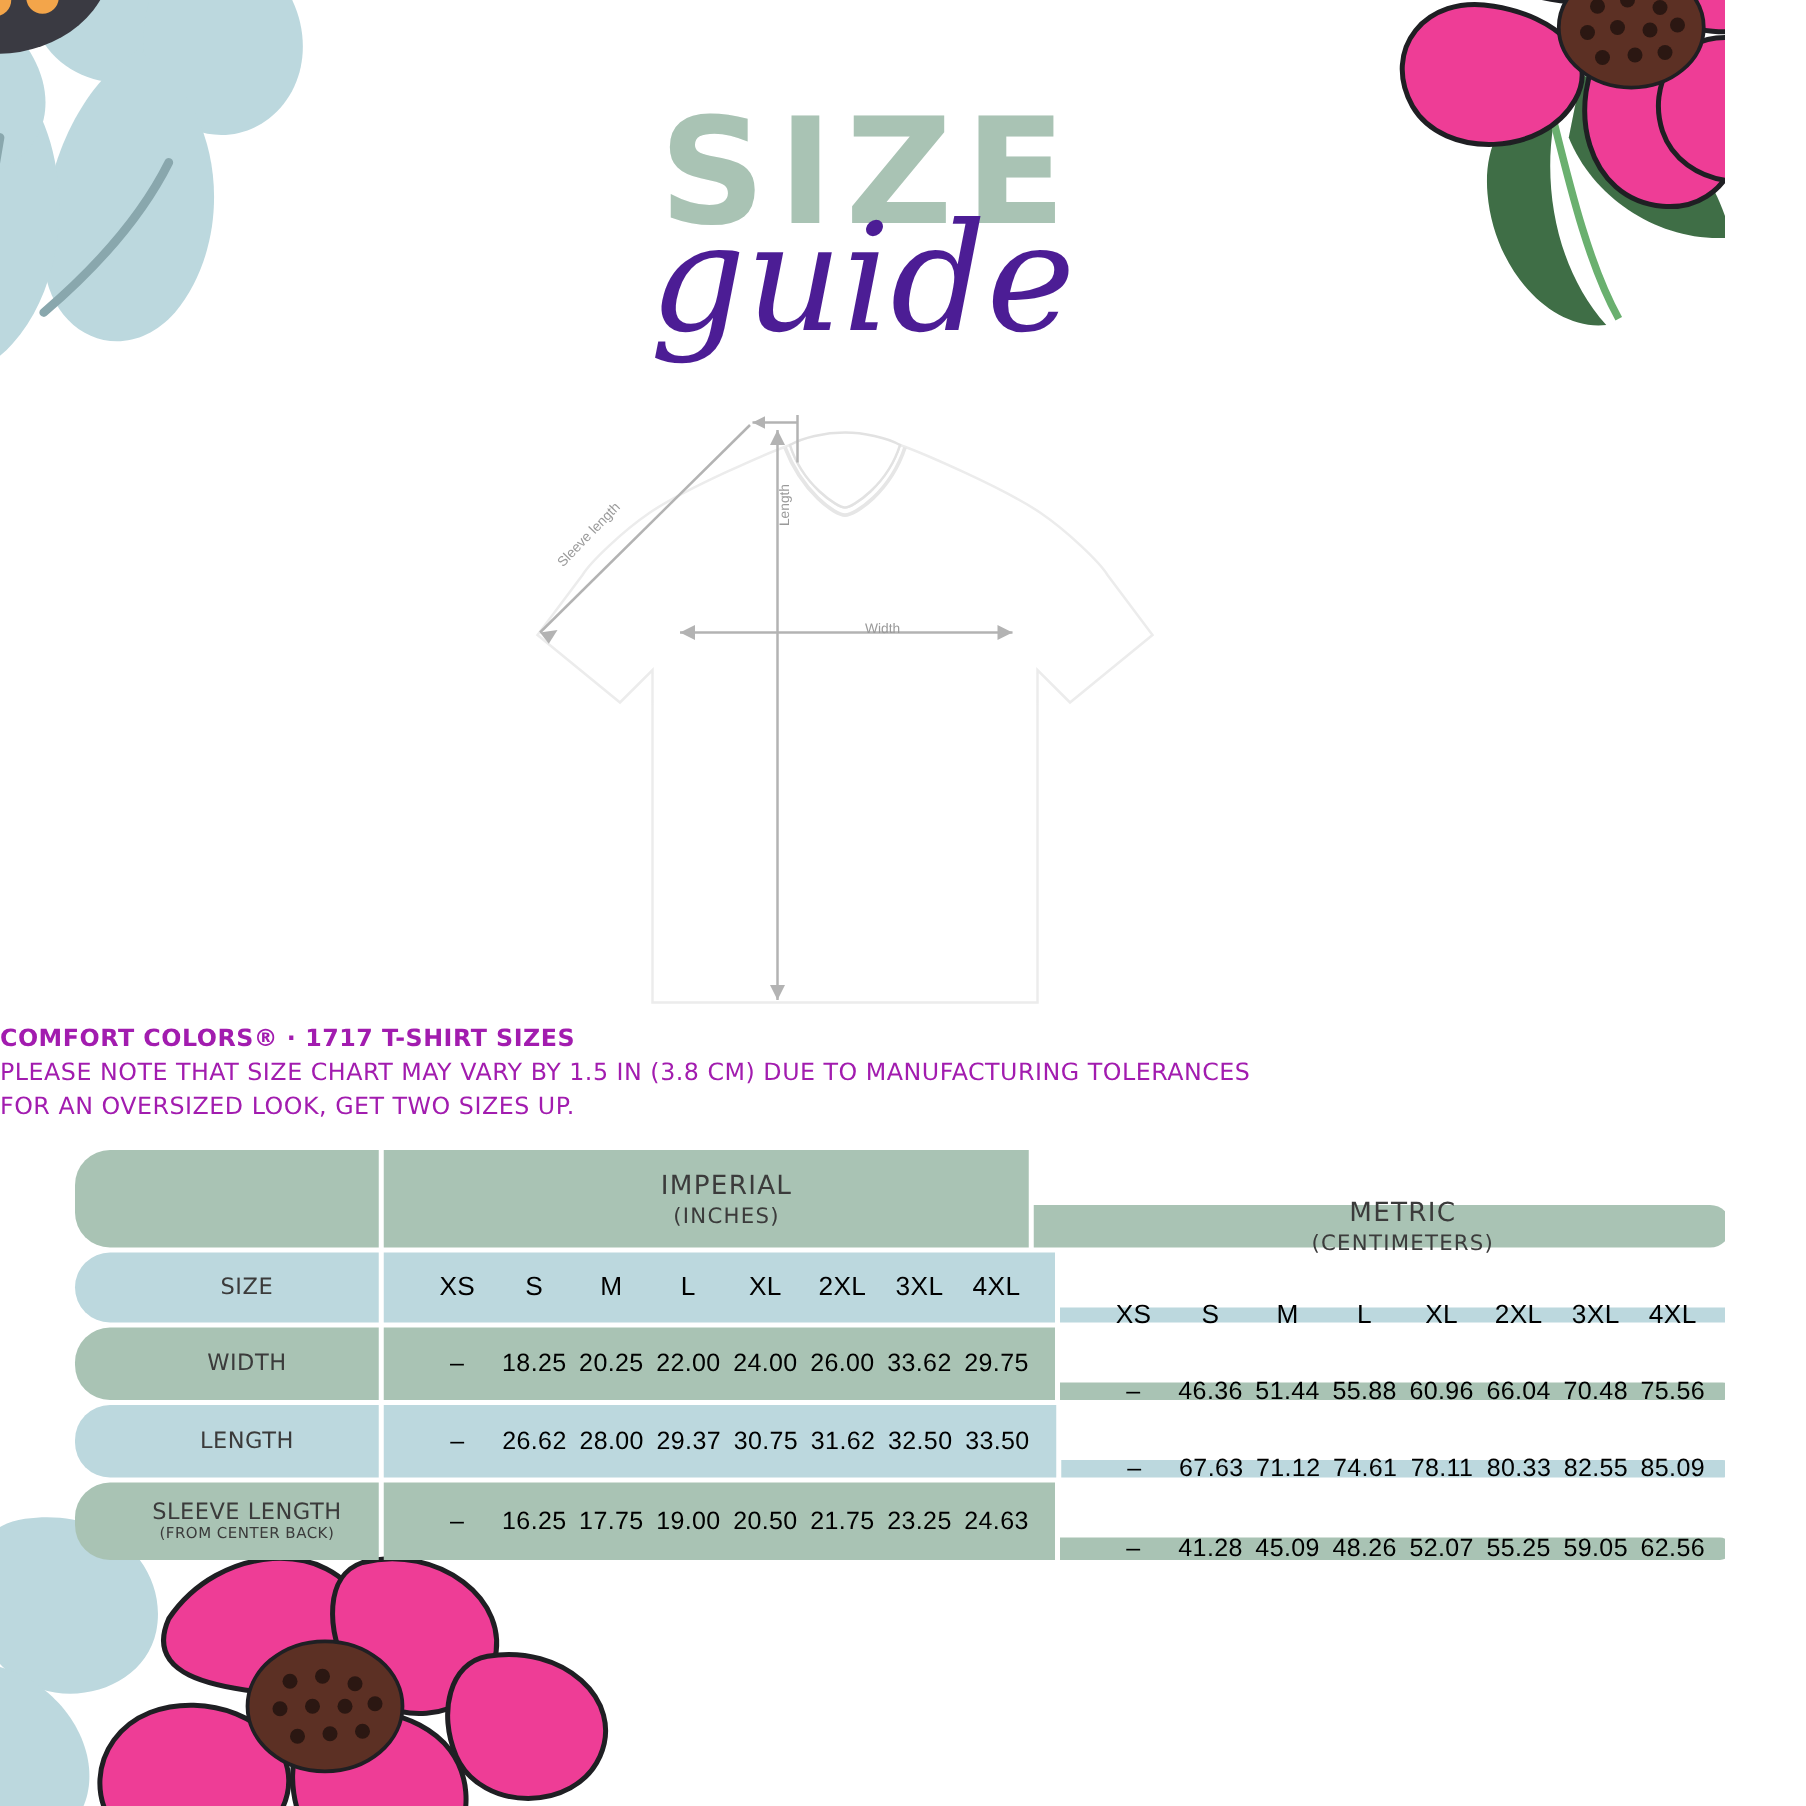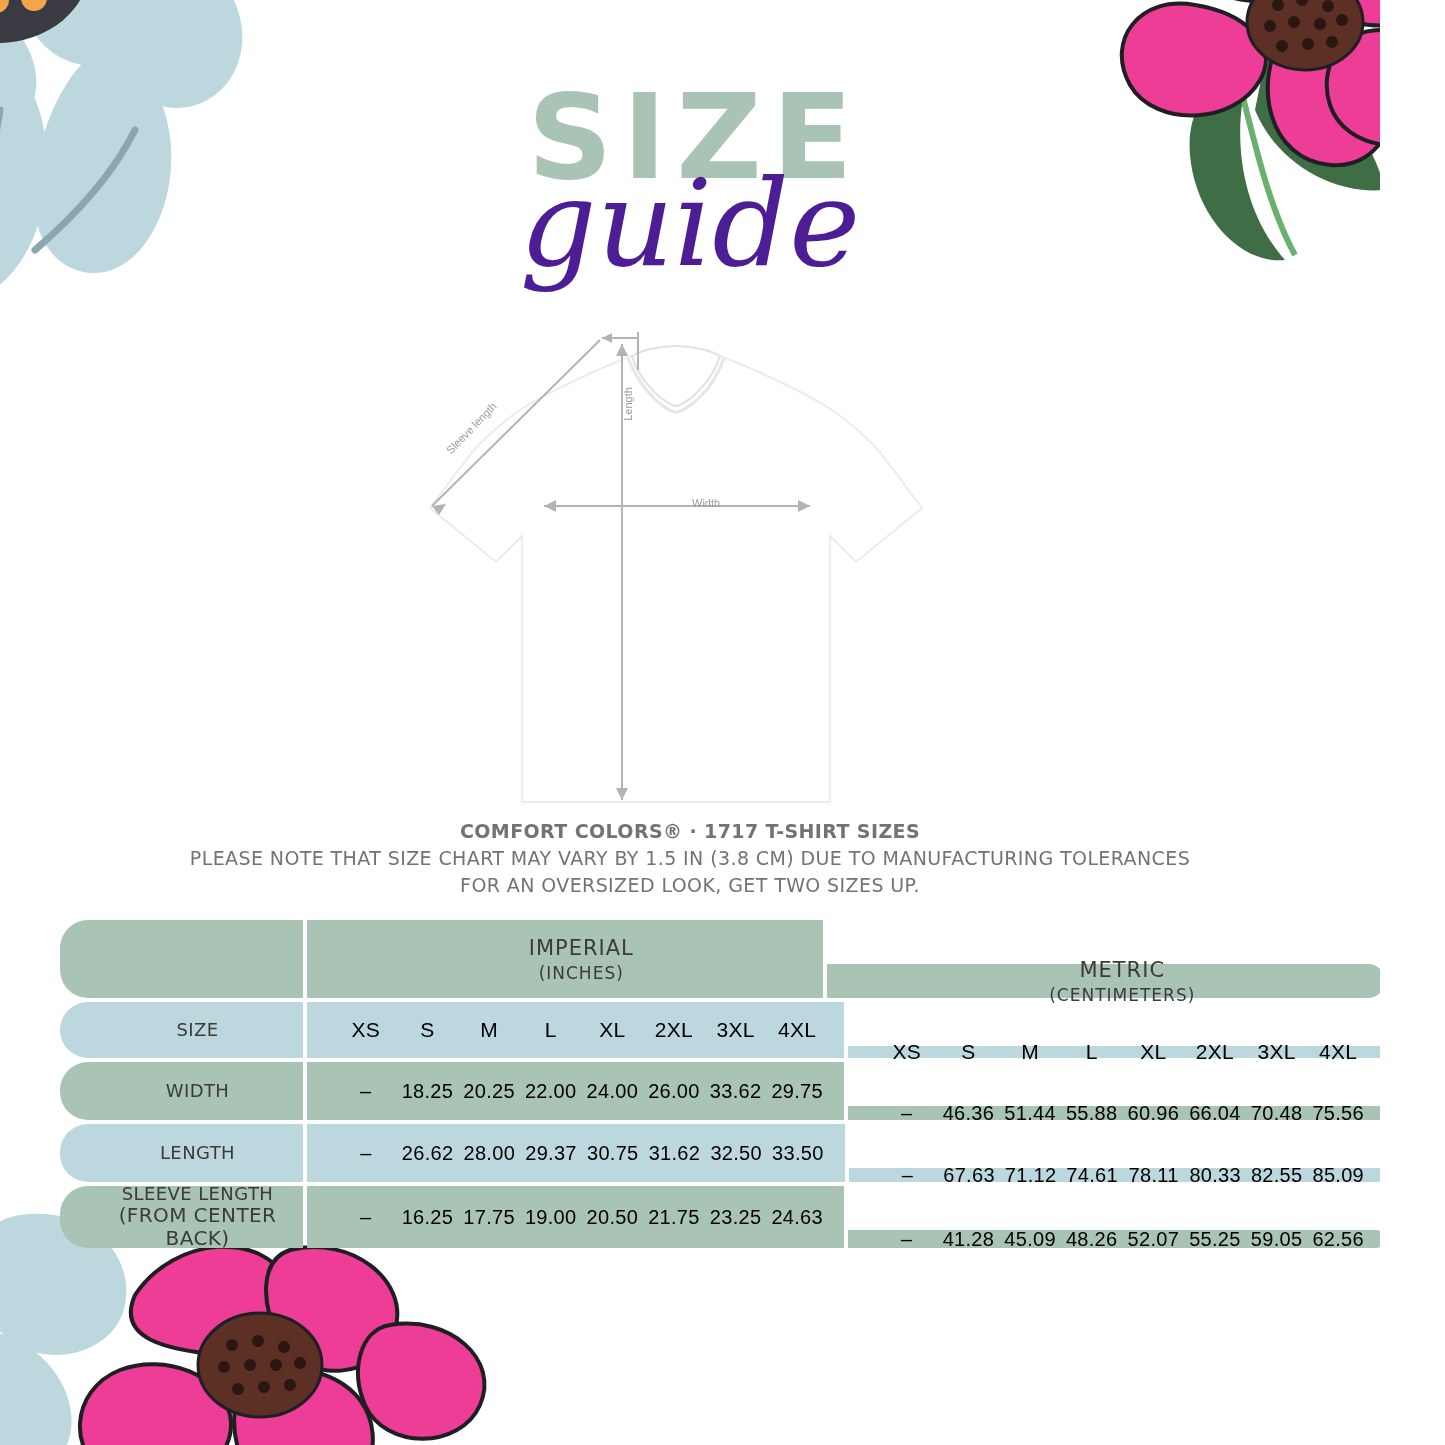--- a/index.html
+++ b/index.html
@@ -96,23 +96,23 @@
     top: 187px;
     font-size: 11px;
   }
 
   
   .caption {
     position: absolute;
     left: 0;
     right: 0;
     top: 818px;
-    text-align: center;
+    text-align: left;
     font-family: "DejaVu Sans", sans-serif;
-    color: #737373;
+    color: #a21caf;
   }
   .caption div {
     font-size: 19px;
     letter-spacing: 0.4px;
     line-height: 1.42;
     text-transform: uppercase;
   }
   .caption .l1 { font-weight: bold; }
 
   
@@ -144,21 +144,21 @@
   .c-label {
     width: 243px;
     flex: 0 0 243px;
     font-size: 18px;
     letter-spacing: 0.4px;
     text-align: center;
     flex-direction: column;
     line-height: 1.15;
     text-transform: uppercase;
   }
-  .c-label .sub { font-size: 20px; }
+  .c-label .sub { font-size: 12px; }
   .c-group {
     flex: 1 1 auto;
     margin-left: 4px;
     flex-direction: column;
     font-size: 21px;
     letter-spacing: 1px;
   }
   .c-group .sub { font-size: 17px; margin-top: 3px; }
 
   .bg-green { background: #a9c3b4; }

